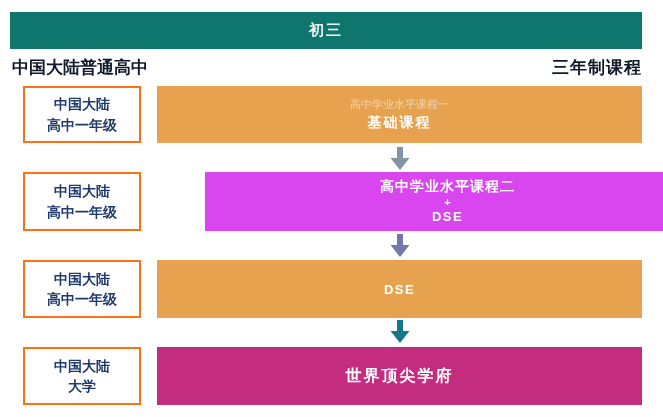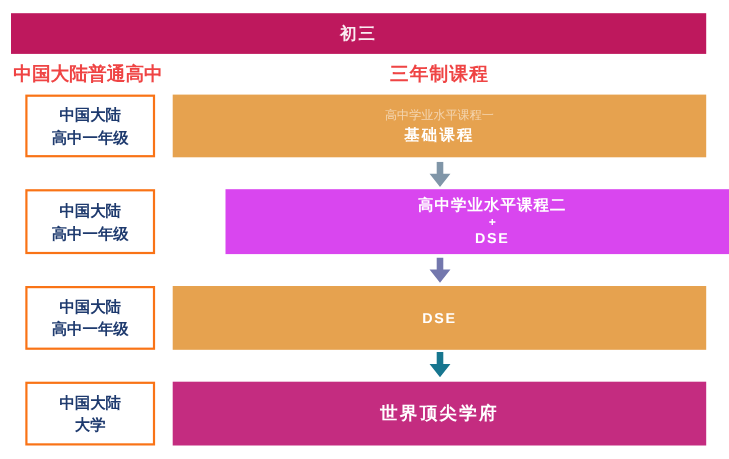--- a/index.html
+++ b/index.html
@@ -1,28 +1,28 @@
 <!DOCTYPE html>
 <html><head>
 <meta charset="utf-8">
 <style>
   html,body{margin:0;padding:0;background:#ffffff;}
   body{font-family:"Liberation Sans","DejaVu Sans",sans-serif;}
   .canvas{position:relative;width:663px;height:417px;background:#ffffff;overflow:hidden;}
 
   
   .banner{position:absolute;left:10px;top:12px;width:632px;height:37px;
-    background:#be185d;display:flex;align-items:center;justify-content:center;
+    background:#0f766e;display:flex;align-items:center;justify-content:center;
     color:rgba(255,255,255,0.92);font-weight:bold;font-size:15px;letter-spacing:2px;}
 
   
   .hdr{position:absolute;top:54px;height:26px;display:flex;align-items:center;
-    color:#ef4444;font-weight:bold;font-size:17px;}
+    color:#0f172a;font-weight:bold;font-size:17px;}
   .hdr-left{left:12px;width:140px;justify-content:flex-start;}
-  .hdr-right{left:157px;width:485px;justify-content:center;letter-spacing:1px;}
+  .hdr-right{left:157px;width:485px;justify-content:flex-end;letter-spacing:1px;}
 
   
   .stage{position:absolute;left:23px;width:118px;border:2px solid #f97316;
     background:#ffffff;box-sizing:border-box;display:flex;flex-direction:column;
     align-items:center;justify-content:center;color:#1E3A6E;font-weight:bold;
     font-size:14px;line-height:1.45;text-align:center;}
 
   
   .course{position:absolute;left:157px;width:485px;display:flex;flex-direction:column;
     align-items:center;justify-content:center;color:#ffffff;text-align:center;box-sizing:border-box;}

